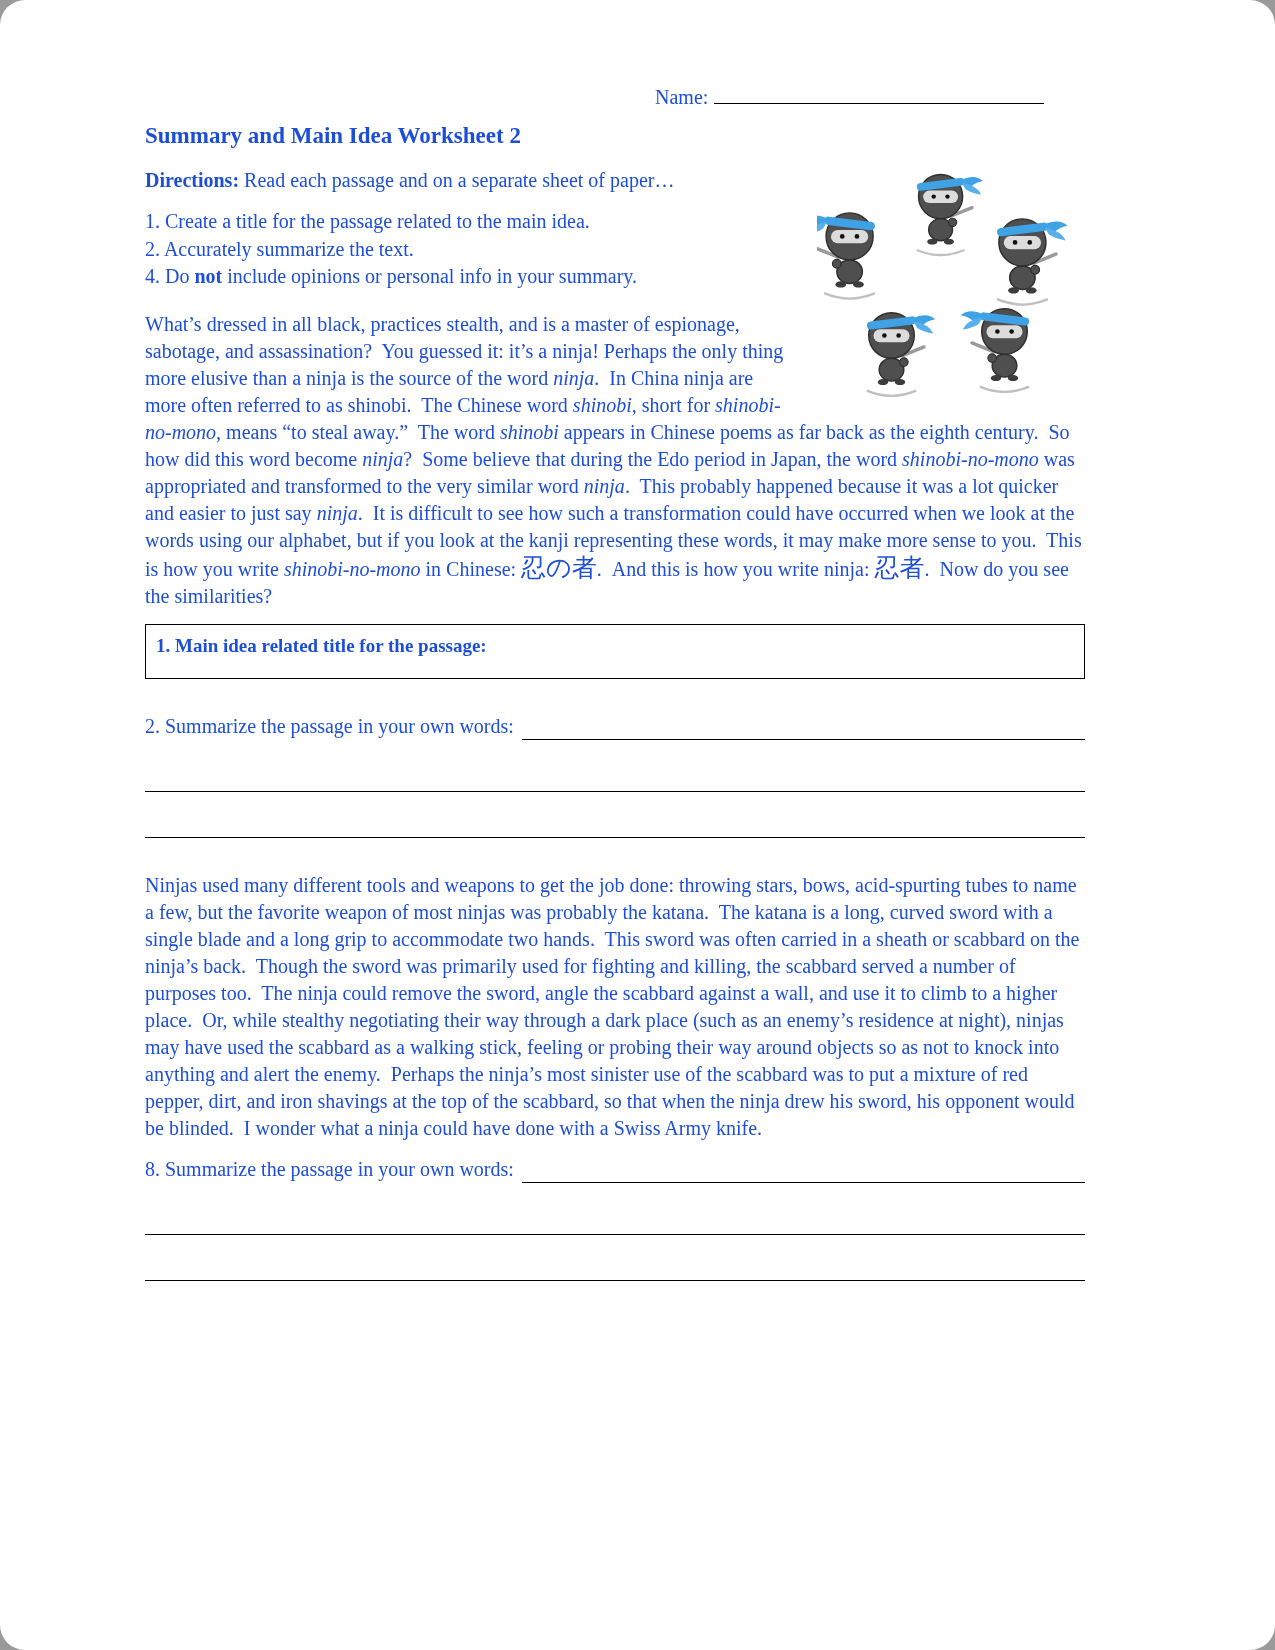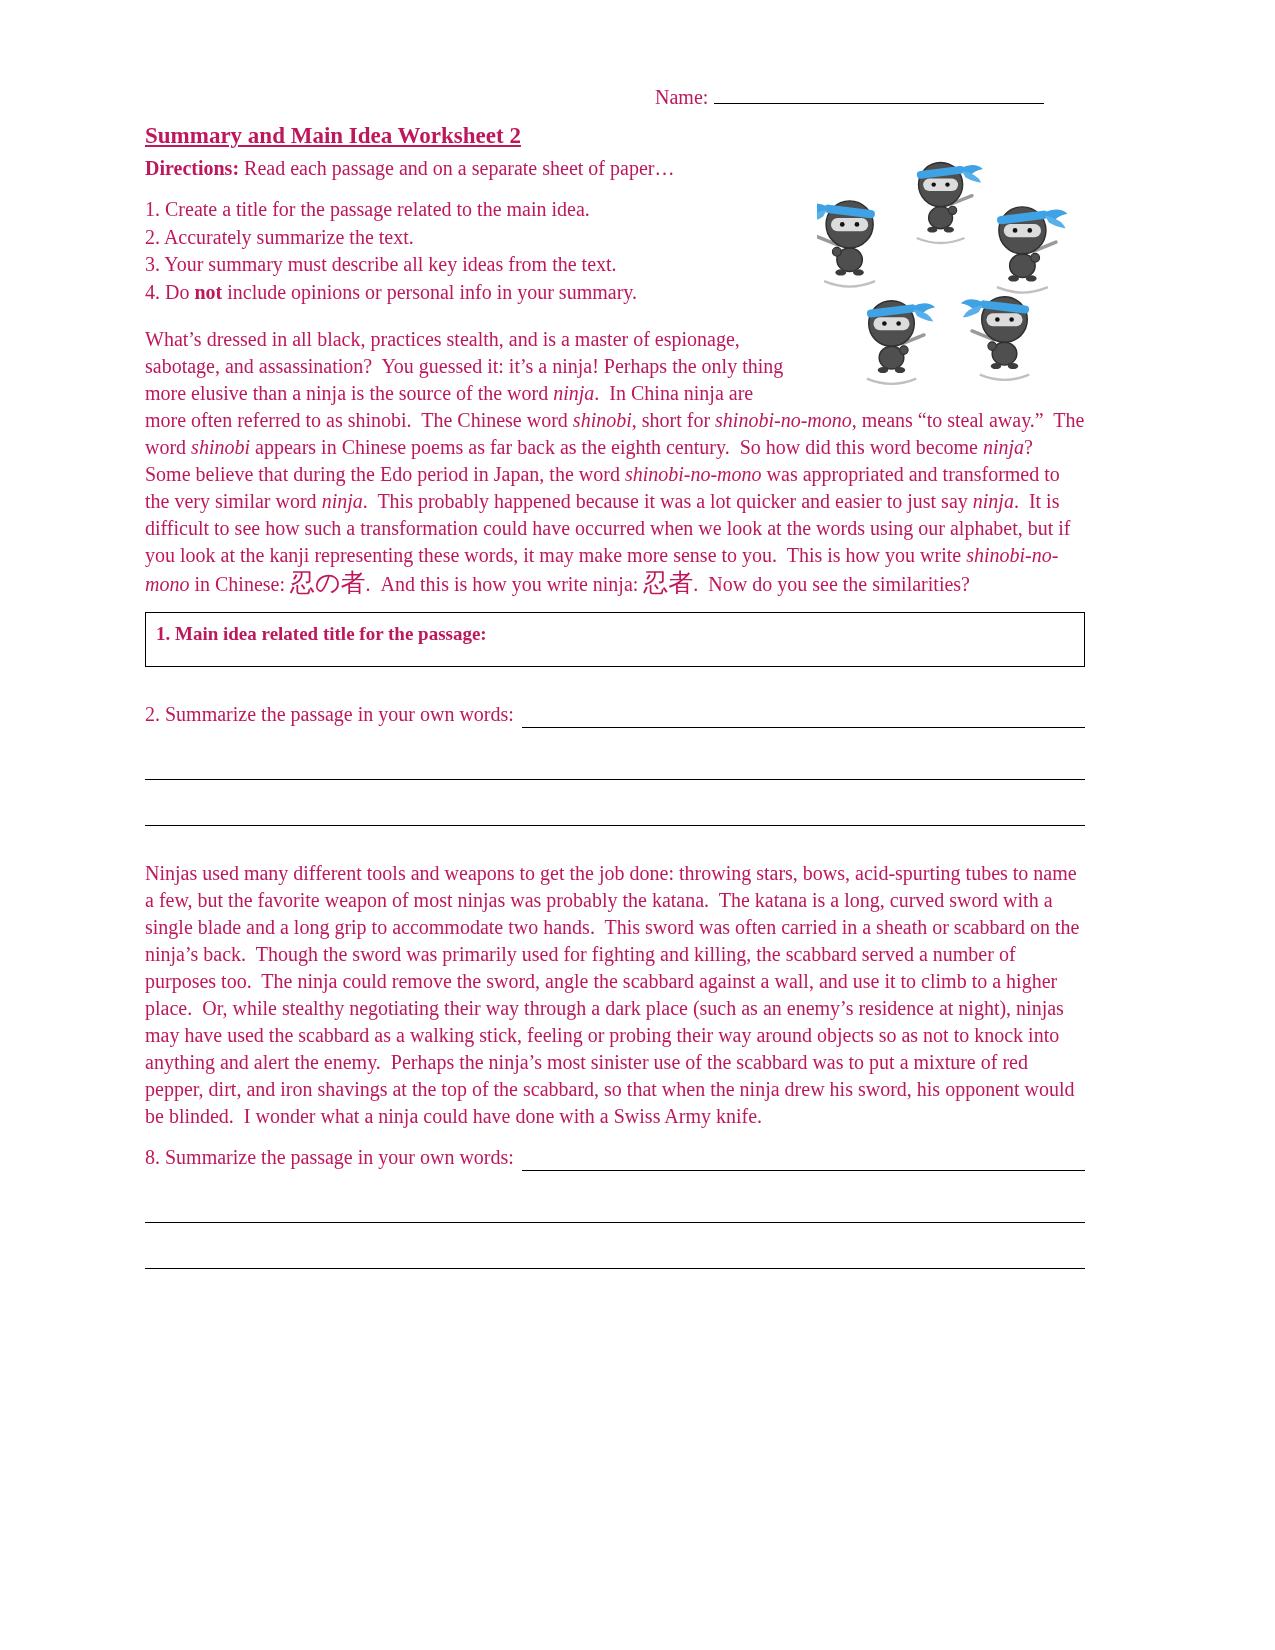--- a/index.html
+++ b/index.html
@@ -2,37 +2,38 @@
 <html><head>
 <meta charset="utf-8">
 <style>
   * { box-sizing: border-box; margin: 0; padding: 0; }
   html, body { background: #9a9a9a; }
   .page {
     width: 1275px;
     height: 1650px;
     margin: 0 auto;
     background: #ffffff;
-    color: #be185d;
+    color: #1d4ed8;
     font-family: "Liberation Serif", serif;
     font-size: 20px;
     line-height: 27px;
     padding: 84px 190px 0 145px;
     position: relative;
+    border-radius: 25px;
   }
   .name-row { margin-left: 510px; margin-bottom: 10px; white-space: nowrap; }
   .name-line {
     display: inline-block;
     width: 330px;
     border-bottom: 1.3px solid #000;
     height: 20px;
     margin-left: 6px;
     vertical-align: baseline;
   }
-  h1.title { font-size: 23px; font-weight: bold; line-height: 30px; margin-bottom: 4px; text-decoration: underline; }
+  h1.title { font-size: 23px; font-weight: bold; line-height: 30px; margin-bottom: 16px; }
   .clipart {
     float: right;
     width: 268px;
     height: 232px;
     margin: 2px 0 10px 18px;
   }
   .directions { margin-bottom: 14px; }
   .instructions { margin-bottom: 20px; }
   .instr { line-height: 27.5px; }
   .passage { white-space: pre-wrap; text-align: left; margin-bottom: 14px; }
@@ -90,21 +91,20 @@
       <use href="#ninja" transform="translate(46,138) scale(0.95)"></use>
       <use href="#ninja" transform="translate(216,134) scale(-0.95,0.95)"></use>
     </svg>
   </div>
 
   <p class="directions"><span class="bold">Directions:</span><span> Read each passage and on a separate sheet of paper…</span></p>
 
   <div class="instructions">
     <div class="instr"><span>1. Create a title for the passage related to the main idea.</span></div>
     <div class="instr"><span>2. Accurately summarize the text.</span></div>
-    <div class="instr"><span>3. Your summary must describe all key ideas from the text.</span></div>
     <div class="instr"><span>4. Do </span><span class="bold">not</span><span> include opinions or personal info in your summary.</span></div>
   </div>
 
   <p class="passage"><span>What’s dressed in all black, practices stealth, and is a master of espionage, sabotage, and assassination?  You guessed it: it’s a ninja! Perhaps the only thing more elusive than a ninja is the source of the word </span><span class="italic">ninja</span><span>.  In China ninja are more often referred to as shinobi.  The Chinese word </span><span class="italic">shinobi</span><span>, short for </span><span class="italic">shinobi-no-mono</span><span>, means “to steal away.”  The word </span><span class="italic">shinobi</span><span> appears in Chinese poems as far back as the eighth century.  So how did this word become </span><span class="italic">ninja</span><span>?  Some believe that during the Edo period in Japan, the word </span><span class="italic">shinobi-no-mono</span><span> was appropriated and transformed to the very similar word </span><span class="italic">ninja</span><span>.  This probably happened because it was a lot quicker and easier to just say </span><span class="italic">ninja</span><span>.  It is difficult to see how such a transformation could have occurred when we look at the words using our alphabet, but if you look at the kanji representing these words, it may make more sense to you.  This is how you write </span><span class="italic">shinobi-no-mono</span><span> in Chinese: </span><span class="kanji">忍の者</span><span>.  And this is how you write ninja: </span><span class="kanji">忍者</span><span>.  Now do you see the similarities?</span></p>
 
   <div class="title-box">
     <span class="box-label">1. Main idea related title for the passage:</span>
   </div>
 
   <div class="sum-row">

